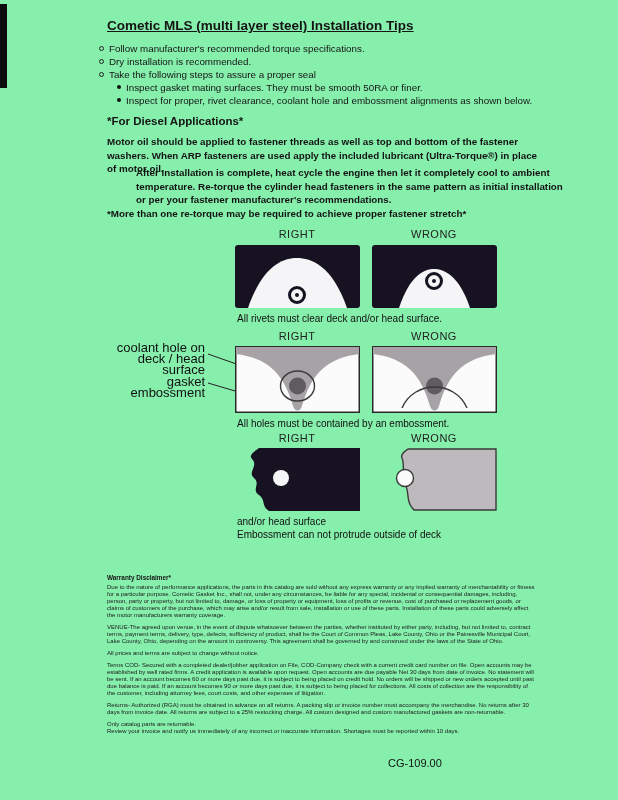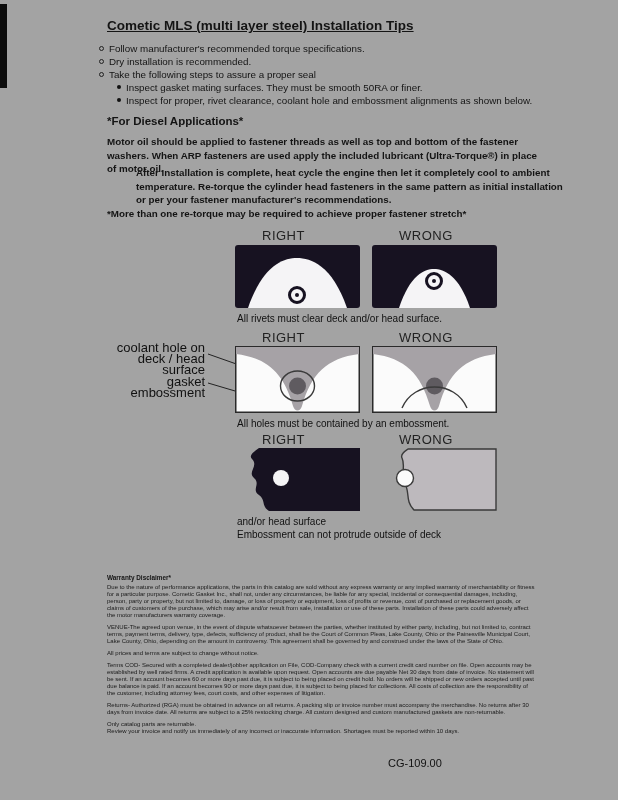--- a/index.html
+++ b/index.html
@@ -1,33 +1,33 @@
 <!DOCTYPE html>
 <html><head>
 <meta charset="utf-8">
 <style>
   html,body{margin:0;padding:0;background:#ffffff;}
   .page{
-    position:relative;width:618px;height:800px;background:#a3a3a3;
+    position:relative;width:618px;height:800px;background:#86efac;
     font-family:"Liberation Sans", sans-serif;color:#141414;overflow:hidden;
   }
   .abs{position:absolute;}
   .edge-mark{left:0;top:4px;width:7px;height:84px;background:#0c0c0c;}
   .title{left:107px;top:18px;font-size:13.5px;font-weight:bold;text-decoration:underline;margin:0;}
   .tips{left:99px;top:42px;width:450px;font-size:9.8px;line-height:13px;}
   .tip{display:flex;align-items:flex-start;}
   .tip.sub{margin-left:18px;}
   .m-circle{display:inline-block;flex:0 0 auto;width:3px;height:3px;border:1px solid #222;border-radius:50%;margin:4px 5px 0 0;}
   .m-dot{display:inline-block;flex:0 0 auto;width:4px;height:4px;background:#111;border-radius:50%;margin:4px 5px 0 0;}
   .diesel-head{left:107px;top:115px;font-size:11.5px;font-weight:bold;margin:0;}
   .para{margin:0;width:433px;font-size:9.8px;line-height:13.5px;font-weight:bold;}
   .p1{left:107px;top:135px;}
   .p2{left:107px;top:166px;margin-left:29px;}
   .note{left:107px;top:207px;}
-  .col-label{width:70px;text-align:left;font-size:13px;letter-spacing:.5px;color:#222;}
+  .col-label{width:70px;text-align:center;font-size:11px;letter-spacing:.5px;color:#222;}
   .lbl-r1-right,.lbl-r2-right,.lbl-r3-right{left:262px;}
   .lbl-r1-wrong,.lbl-r2-wrong,.lbl-r3-wrong{left:399px;}
   .lbl-row1{top:228px;} .lbl-row2{top:330px;} .lbl-row3{top:432px;}
   .panel-l{left:235px;} .panel-r{left:372px;}
   .row1-panel{top:245px;} .row2-panel{top:346px;} .row3-panel{top:448px;}
   .caption{font-size:10px;line-height:13px;color:#111;}
   .cap1{left:237px;top:312px;}
   .cap2{left:237px;top:417px;}
   .cap3{left:237px;top:515px;}
   .side-label{width:110px;text-align:right;font-size:13px;line-height:11px;color:#111;}

